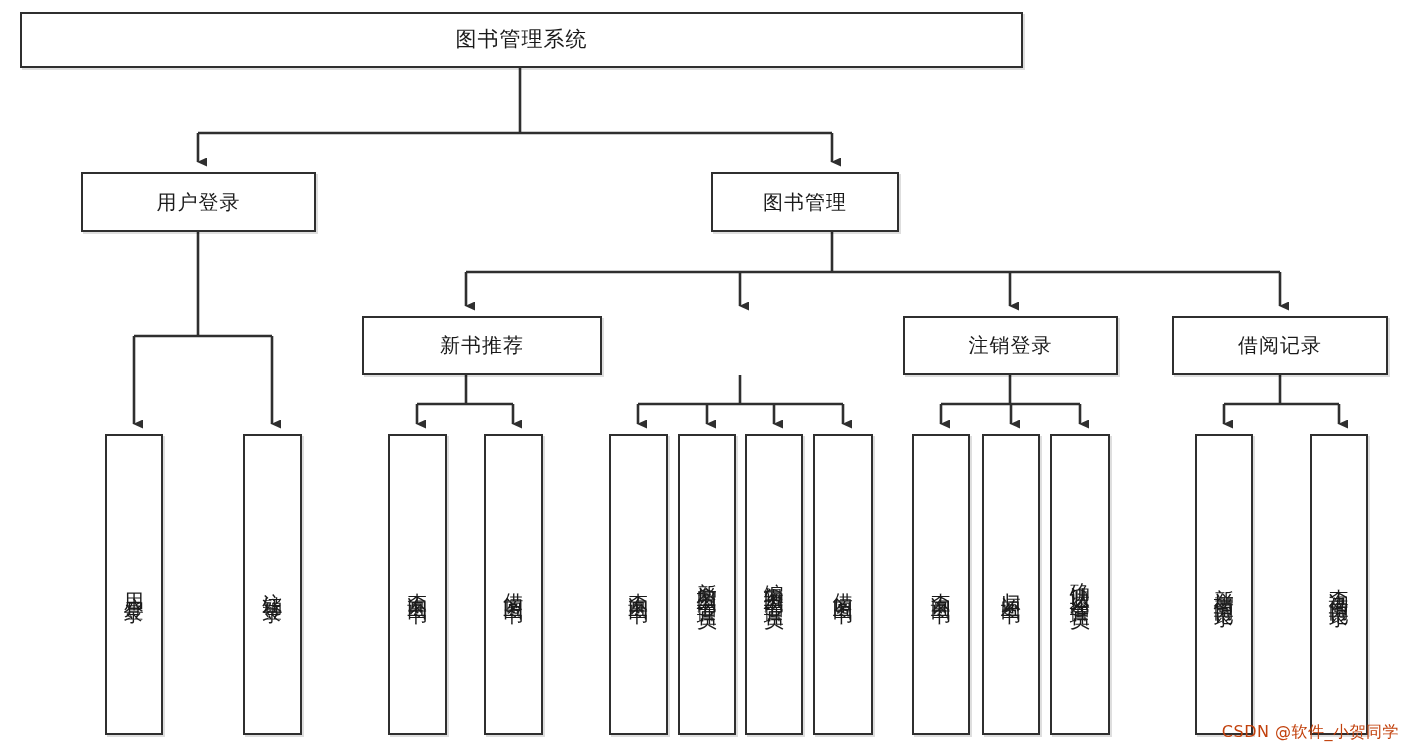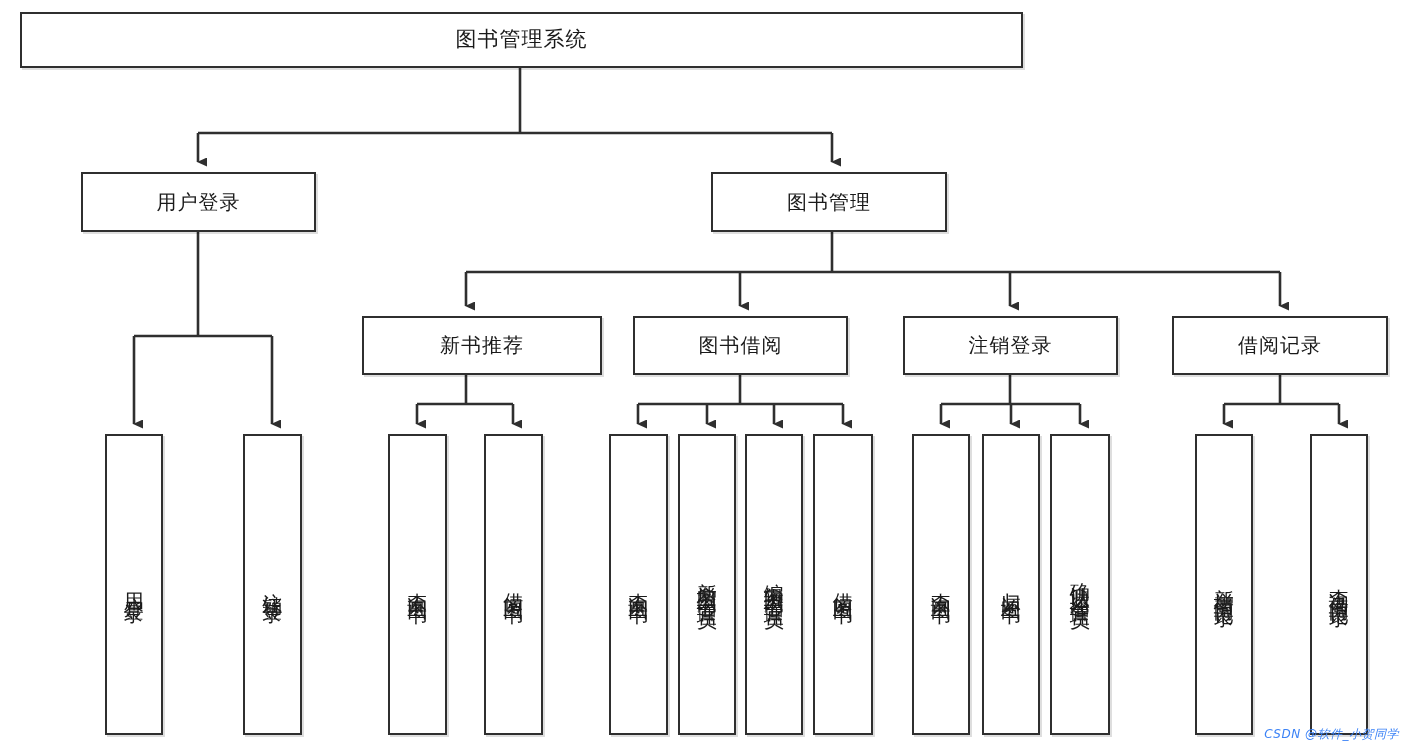--- a/index.html
+++ b/index.html
@@ -49,27 +49,26 @@
     text-orientation: upright;
     letter-spacing: 4px;
     font-size: 20px;
     white-space: nowrap;
   }
   .node.root .node-label { font-size: 21px; }
   #watermark {
     position: absolute;
     right: 6px;
     bottom: 4px;
-    font-size: 12px;
-    color: #3b82f6;
+    font-size: 16px;
+    color: #c2410c;
     letter-spacing: 0.5px;
     z-index: 5;
     white-space: nowrap;
     font-family: "DejaVu Sans", "Liberation Sans", sans-serif;
-    font-style: italic;
   }
 </style>
 </head>
 <body>
 
 <div id="diagram-root">
 
   <svg id="diagram-svg" viewBox="0 0 1405 747" xmlns="http://www.w3.org/2000/svg">
     <defs>
       <marker id="arrowhead" markerWidth="9" markerHeight="10" refX="4.5" refY="9" orient="auto" markerUnits="userSpaceOnUse">
@@ -120,29 +119,26 @@
     </g>
   </svg>
 
   <div class="node root" style="left:20px; top:12px; width:1003px; height:56px;justify-content:center;">
     <span class="node-label">图书管理系统</span>
   </div>
 
   <div class="node" style="left:81px; top:172px; width:235px; height:60px;">
     <span class="node-label">用户登录</span>
   </div>
-  <div class="node" style="left:711px; top:172px; width:236px; height:60px;">
+  <div class="node" style="left:711px; top:172px; width:188px; height:60px;">
     <span class="node-label">图书管理</span>
   </div>
 
   <div class="node" style="left:362px; top:316px; width:240px; height:59px;">
     <span class="node-label">新书推荐</span>
-  </div>
-  <div class="node" style="left:633px; top:316px; width:215px; height:59px;">
-    <span class="node-label">图书借阅</span>
   </div>
   <div class="node" style="left:903px; top:316px; width:215px; height:59px;">
     <span class="node-label">注销登录</span>
   </div>
   <div class="node" style="left:1172px; top:316px; width:216px; height:59px;">
     <span class="node-label">借阅记录</span>
   </div>
 
   <div class="node vertical" style="left:105px; top:434px; width:58px; height:301px;">
     <span class="node-label">用户登录</span>

